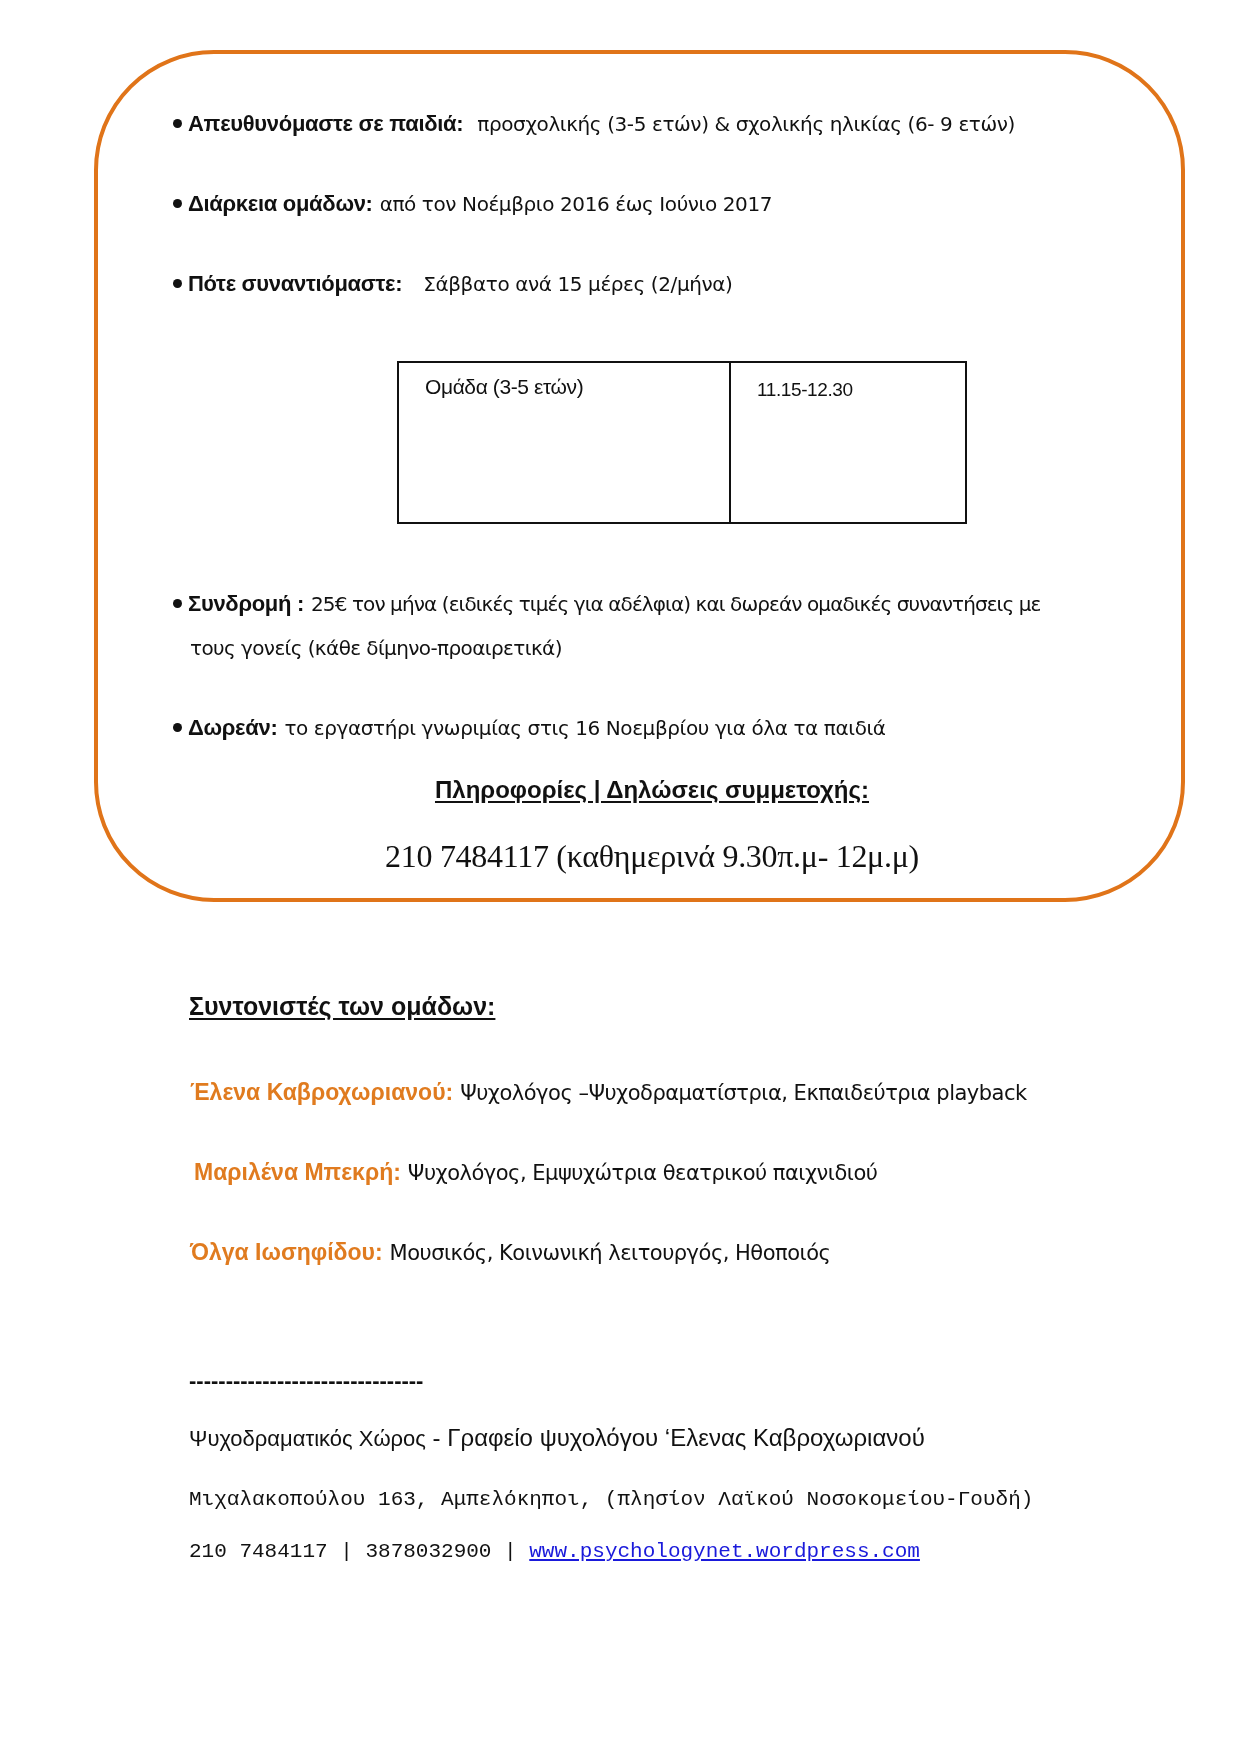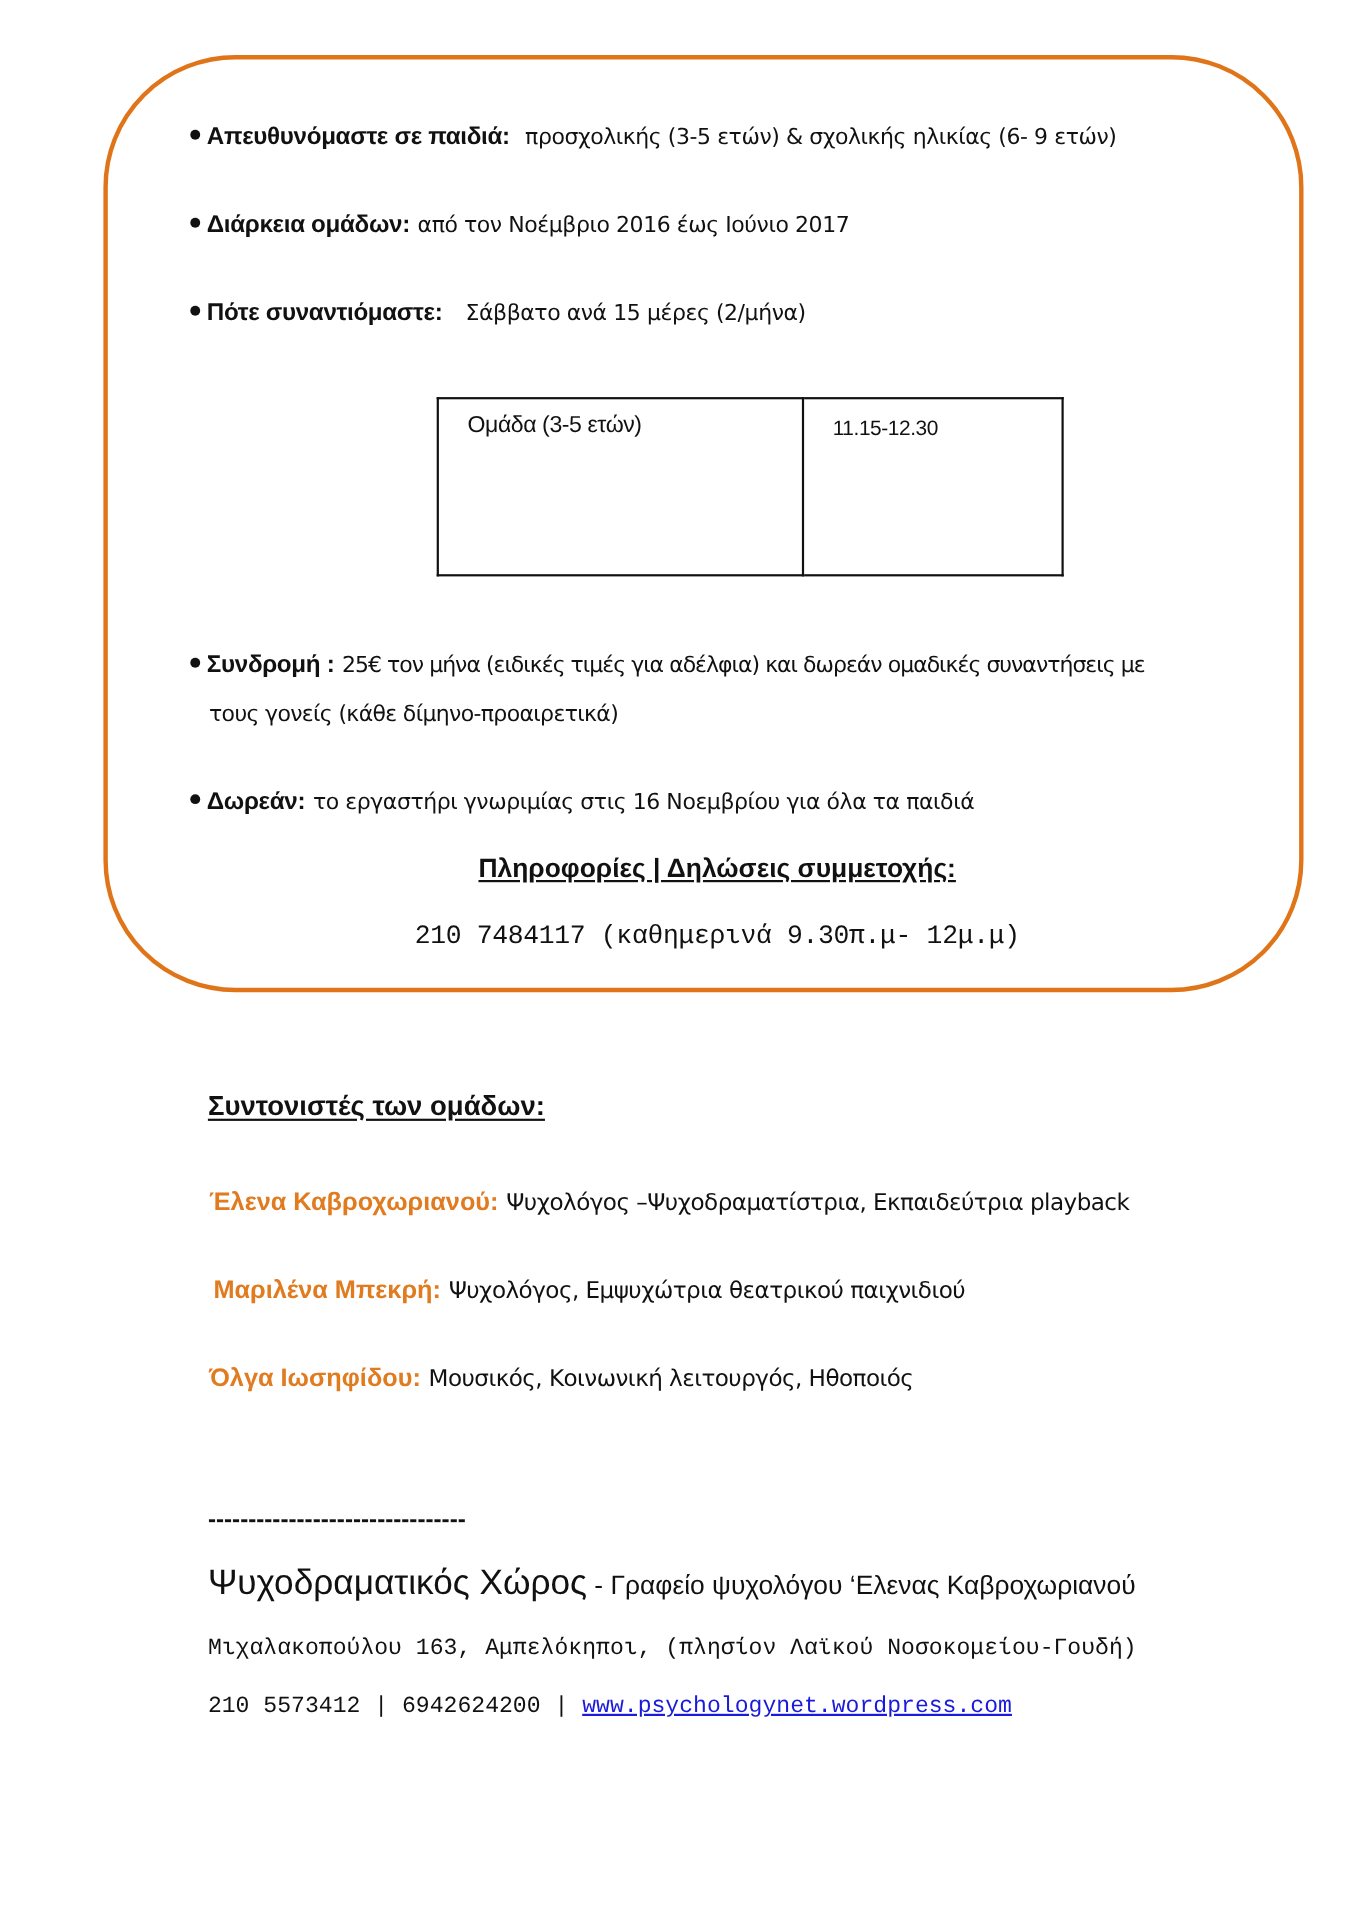--- a/index.html
+++ b/index.html
@@ -13,26 +13,26 @@
   .lbl { font-weight: bold; font-family: "Liberation Sans", sans-serif; font-stretch: condensed; letter-spacing: -0.3px; }
   .val { font-family: "DejaVu Sans", sans-serif; font-size: 20px; letter-spacing: -0.4px; }
   table.sched { position: absolute; left: 397px; top: 361px; width: 570px; height: 163px;
                 border-collapse: collapse; }
   table.sched td { border: 2px solid #111; vertical-align: top; padding: 12px 10px 0 26px;
                    font-family: Liberation Sans, sans-serif; font-size: 21px; letter-spacing: -0.4px; }
   table.sched td.time { font-size: 19px; padding-top: 16px; }
   .center { position: absolute; left: 0; width: 1304px; text-align: center; white-space: nowrap; }
   .u { text-decoration: underline; text-underline-offset: 3px; }
   .info-head { font-family: "Liberation Sans", sans-serif; font-weight: bold; font-size: 24px; }
-  .info-phone { font-family: Liberation Mono, monospace; font-size: 24px; letter-spacing: -0.3px; }
+  .info-phone { font-family: Liberation Serif, serif; font-size: 32px; letter-spacing: -0.3px; }
   .coord-head { font-family: "Liberation Sans", sans-serif; font-weight: bold; font-size: 25px; }
   .orange { color: #E07B1F; font-weight: bold; font-family: "Liberation Sans", sans-serif; font-size: 23px; }
   .coord-role { font-family: "DejaVu Sans", sans-serif; font-size: 21px; letter-spacing: -0.5px; }
   .dashes { font-family: "Liberation Sans", sans-serif; font-weight: bold; font-size: 22px; letter-spacing: 0px; }
-  .ft-title { font-family: "Liberation Sans", sans-serif; font-size: 32px; }
+  .ft-title { font-family: "Liberation Sans", sans-serif; font-size: 22px; }
   .ft-sub { font-family: "Liberation Sans", sans-serif; font-size: 24px; }
   .ft-text { font-family: Liberation Mono, monospace; font-size: 21px; text-align: right; }
   a.link { color: #1a1adb; text-decoration: underline; }
 </style>
 </head>
 <body>
 
 <div class="frame"></div>
 
 <div class="line" style="left:173px; top:103px;">
@@ -99,14 +99,14 @@
 
 <div class="line" style="left:189px; top:1420px; line-height:36px;">
   <span class="ft-title">Ψυχοδραματικός Χώρος</span><span class="ft-sub"> - Γραφείο ψυχολόγου ‘Ελενας Καβροχωριανού</span>
 </div>
 
 <div class="line" style="left:189px; top:1477px;">
   <span class="ft-text">Μιχαλακοπούλου 163, Αμπελόκηποι, (πλησίον Λαϊκού Νοσοκομείου-Γουδή)</span>
 </div>
 
 <div class="line" style="left:189px; top:1529px;">
-  <span class="ft-text">210 5573412 | 6942624200 | </span><a class="link ft-text">www.psychologynet.wordpress.com</a>
+  <span class="ft-text">210 7484117 | 3878032900 | </span><a class="link ft-text">www.psychologynet.wordpress.com</a>
 </div>
 
 </body></html>

